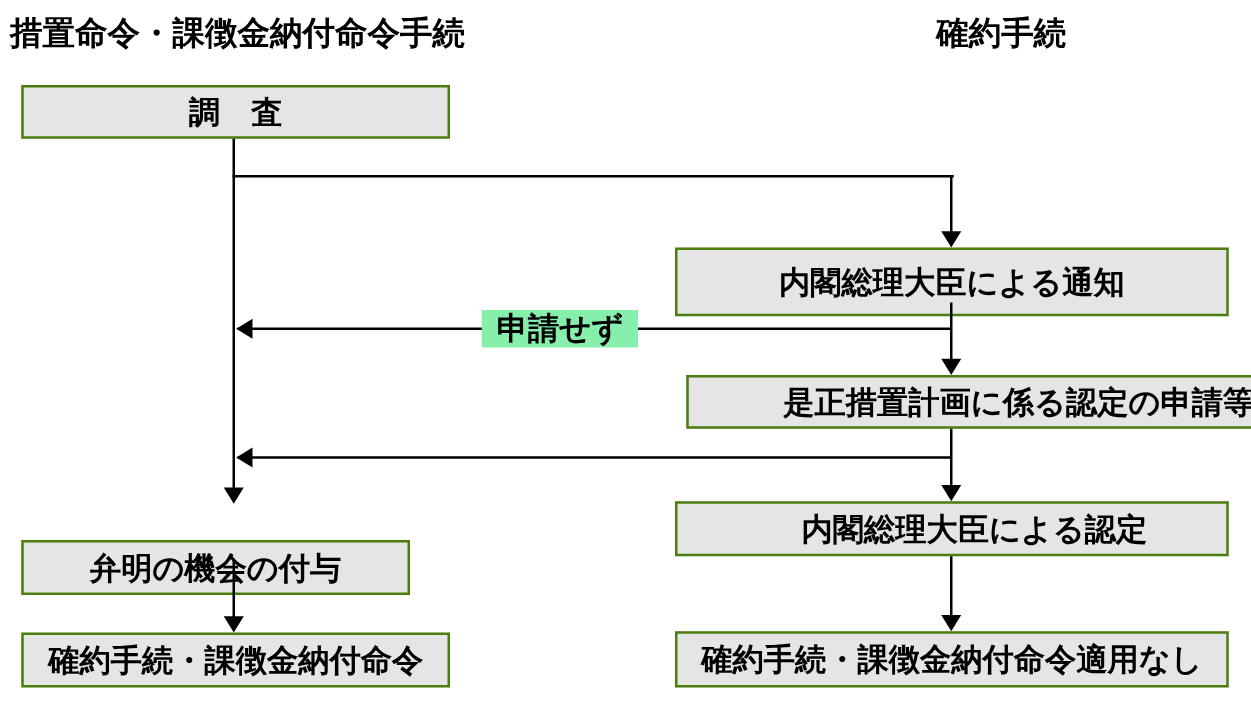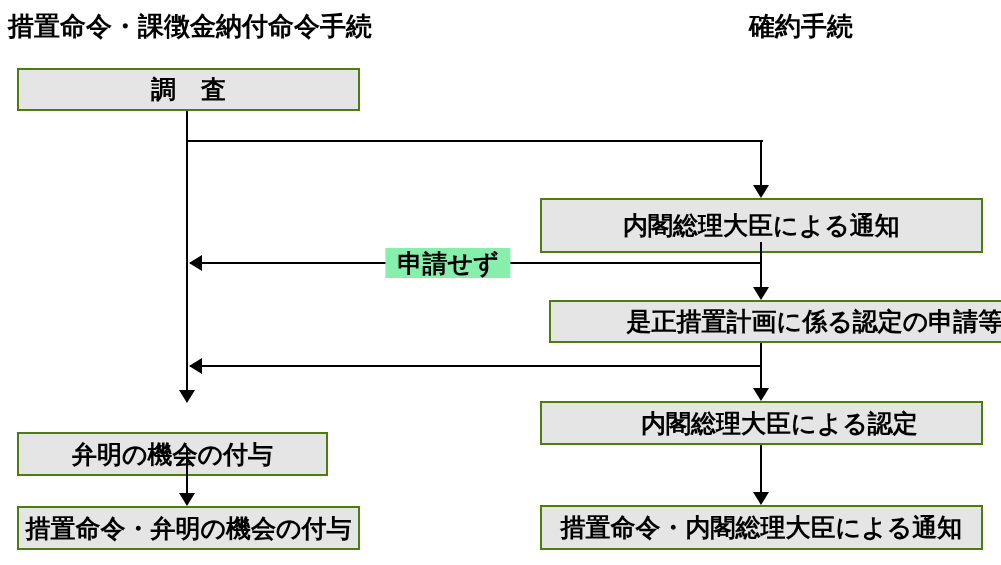--- a/index.html
+++ b/index.html
@@ -70,26 +70,26 @@
 </head>
 <body>
 
 <div id="canvas">
 
   <div class="col-title" style="left:8px; top:12px;">措置命令・課徴金納付命令手続</div>
   <div class="col-title" style="left:753px; top:12px; transform:translateX(-50%);margin-left:48px;">確約手続</div>
 
   <div class="node" style="left:17px; top:68px; width:343px; height:43px;">調　査</div>
   <div class="node" style="left:17px; top:403px; width:311px; height:44px;margin-top:29px;">弁明の機会の付与</div>
-  <div class="node" style="left:17px; top:506px; width:343px; height:44px;">措置命令・弁明の機会の付与</div>
+  <div class="node" style="left:17px; top:506px; width:343px; height:44px;">確約手続・課徴金納付命令</div>
 
   <div class="node" style="left:540px; top:198px; width:443px; height:55px;">内閣総理大臣による通知</div>
   <div class="node" style="left:549px; top:300px; width:532px; height:43px;">是正措置計画に係る認定の申請等</div>
   <div class="node" style="left:540px; top:401px; width:443px; height:44px;padding-left:36px;">内閣総理大臣による認定</div>
-  <div class="node" style="left:540px; top:505px; width:443px; height:45px;">措置命令・内閣総理大臣による通知</div>
+  <div class="node" style="left:540px; top:505px; width:443px; height:45px;">確約手続・課徴金納付命令適用なし</div>
 
   <div class="line" style="left:186px; top:111px; width:2px; height:281px;"></div>
   <div class="arrow-down" style="left:179px; top:390px;"></div>
 
   <div class="line" style="left:186px; top:140px; width:577px; height:2px;"></div>
   <div class="line" style="left:760px; top:140px; width:2px; height:48px;"></div>
   <div class="arrow-down" style="left:753px; top:185px;"></div>
 
   <div class="line" style="left:760px; top:242px; width:2px; height:48px;"></div>
   <div class="arrow-down" style="left:753px; top:287px;"></div>

